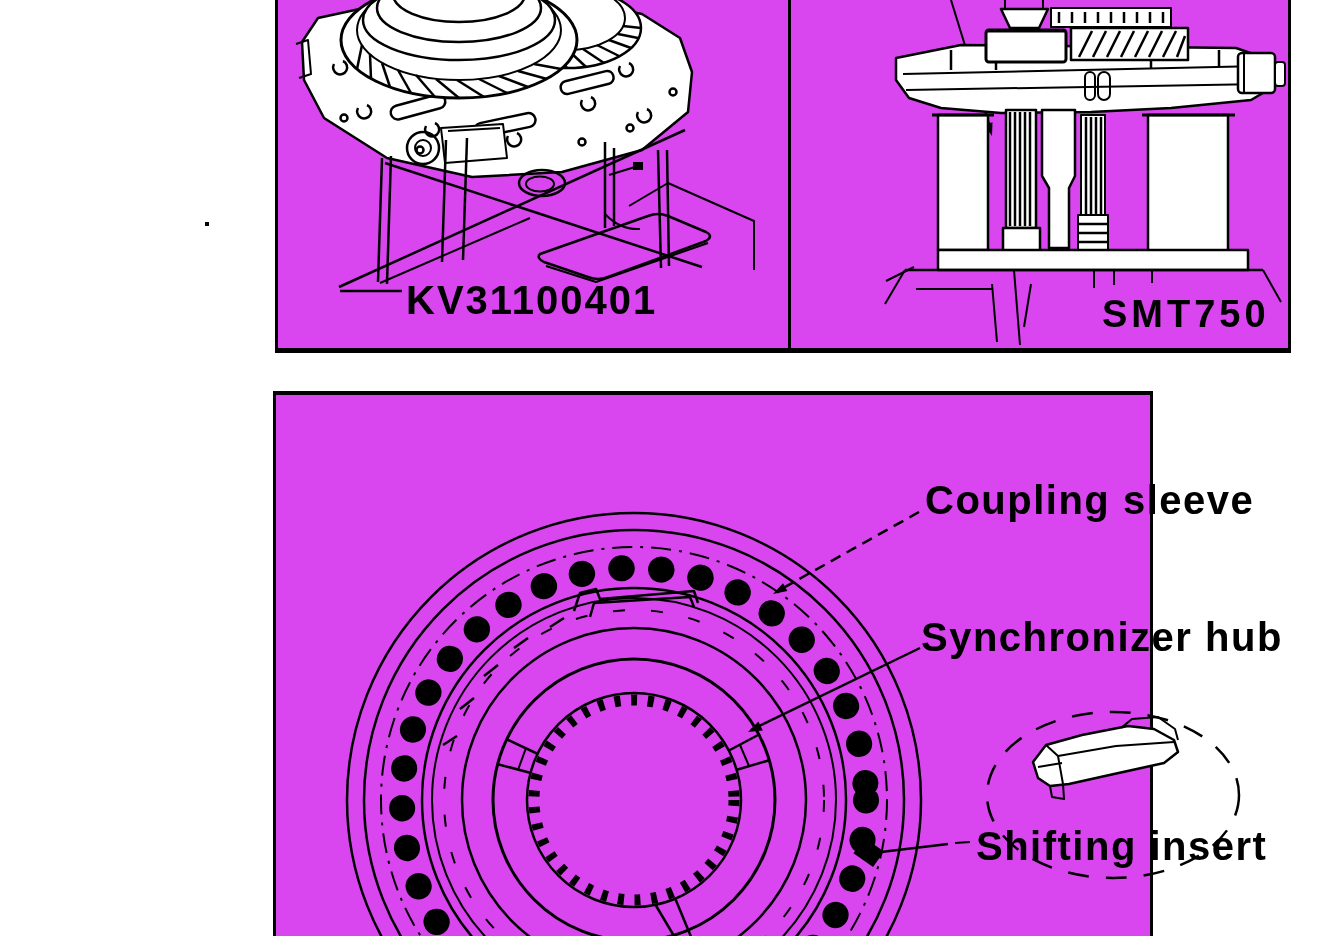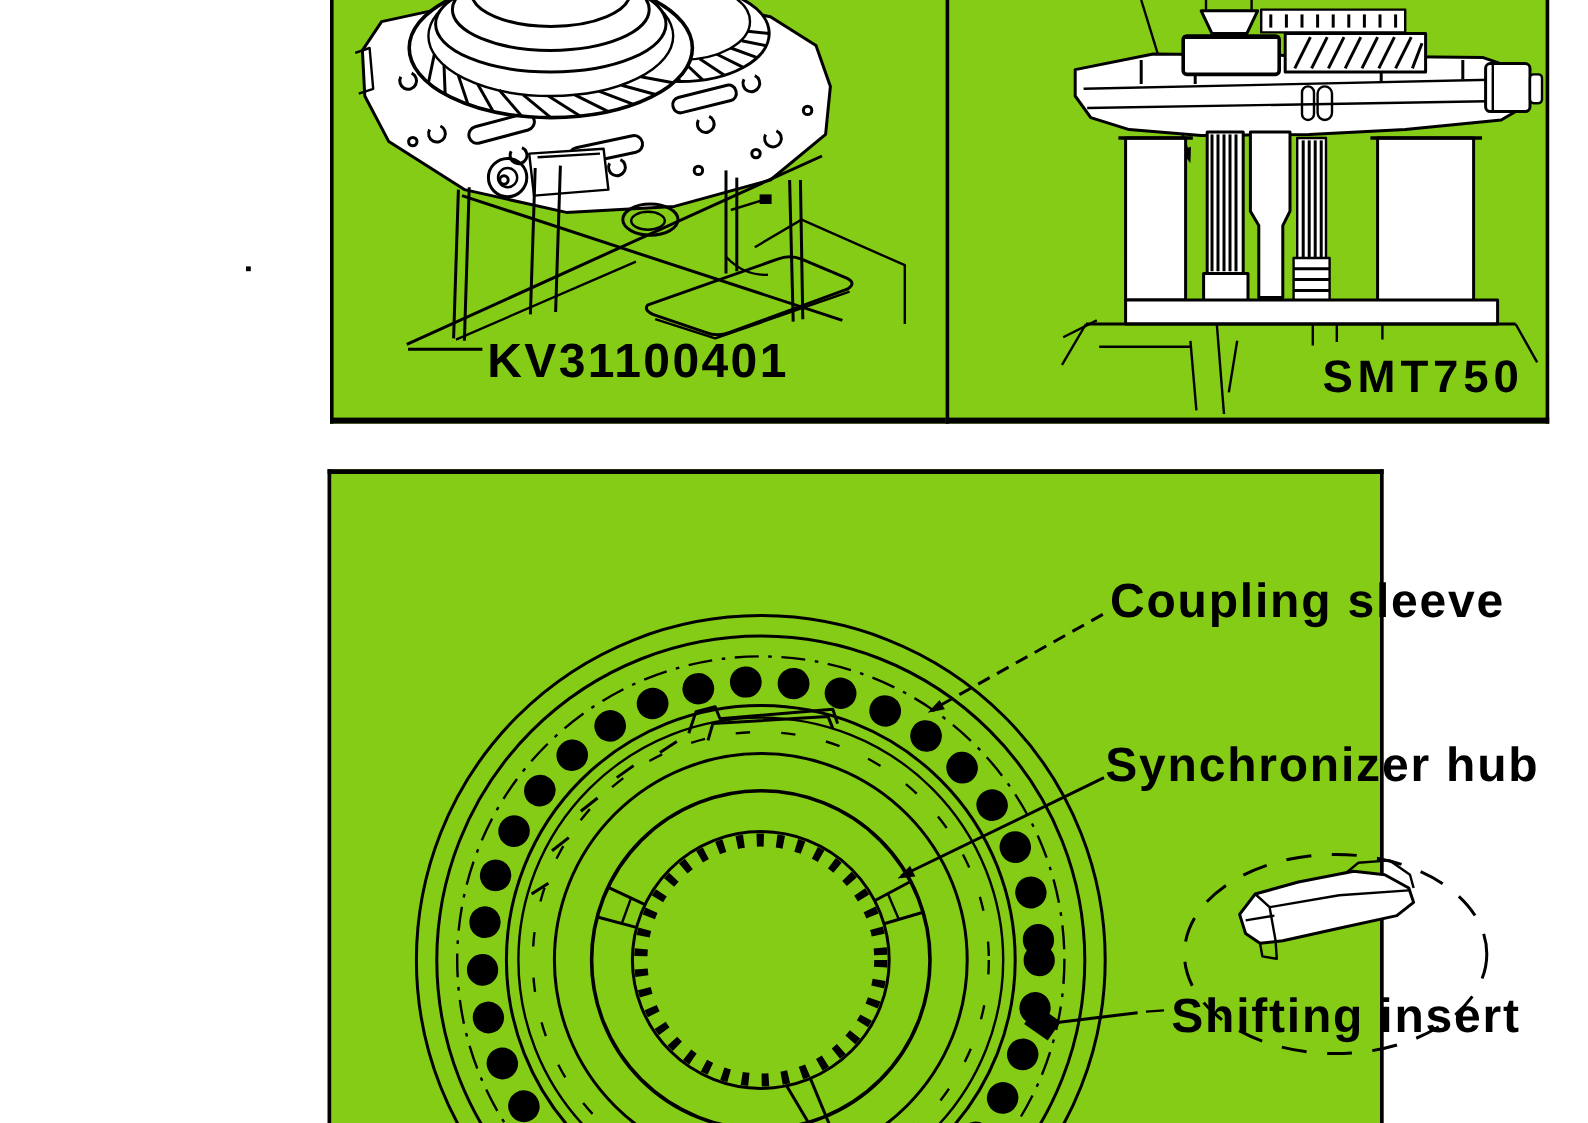--- a/index.html
+++ b/index.html
@@ -1,18 +1,18 @@
 <!DOCTYPE html>
 <html><head>
 <meta charset="utf-8">
 <style>
   html,body{margin:0;padding:0;background:#fff;}
   .canvas{position:relative;width:1323px;height:936px;background:#fff;overflow:hidden;
           font-family:"Liberation Sans",sans-serif;}
-  .panel{position:absolute;border-color:#000;border-style:solid;background:#84cc16;box-sizing:border-box;text-decoration:underline;}
+  .panel{position:absolute;border-color:#000;border-style:solid;background:#d946ef;box-sizing:border-box;text-decoration:underline;}
   #p1{left:275px;top:0;width:515px;height:353px;border-width:0 0 5px 3px;}
   #p2{left:788px;top:0;width:503px;height:353px;border-width:0 3px 5px 3px;}
   #p3{left:273px;top:391px;width:880px;height:545px;border-width:4px 3px 0 3px;}
   .panel svg{position:absolute;left:0;top:0;}
   svg *{stroke:#000;fill:none;stroke-width:2.5;stroke-linejoin:round;}
   .w{fill:#fff;}
   .blk{fill:#000;stroke:none;}
   .thin{stroke-width:2;}
   .sw3{stroke-width:3;}
   .hatch{stroke-width:5.5;}

